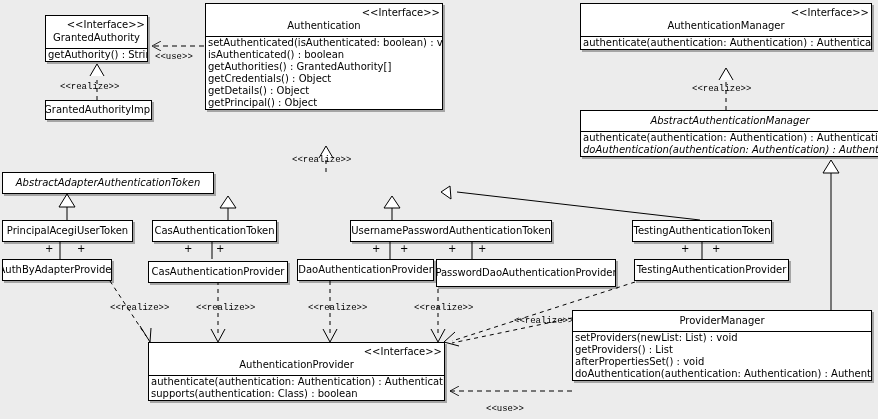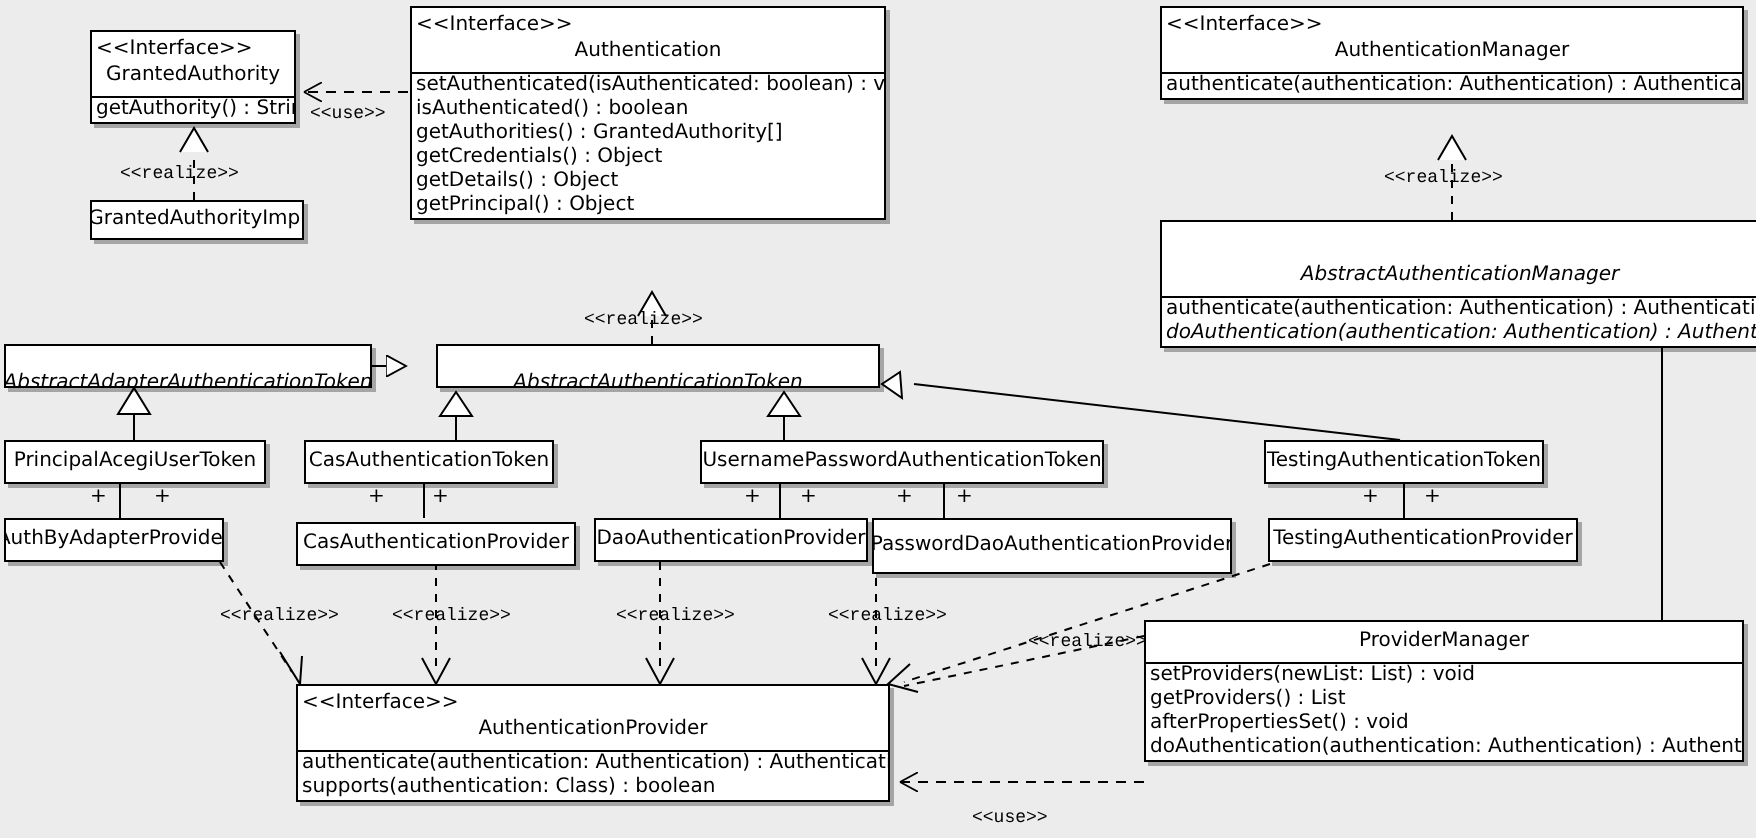--- a/index.html
+++ b/index.html
@@ -17,23 +17,23 @@
     background:#ffffff;
     border:1px solid #000000;
     box-sizing:border-box;
     box-shadow:2px 2px 0 rgba(0,0,0,0.30);
     font-size:10px;
     line-height:1.0;
     color:#000;
     overflow:hidden;
   }
   .hdr{ text-align:center; padding:2px 2px 1px 2px; }
-  .stereo{ display:block; text-align:left; font-size:10px; padding-top:2px;}
+  .stereo{ display:block; text-align:right; font-size:10px; padding-top:2px;}
   .cname{ display:block; text-align:center; font-size:10px; padding:3px 2px 4px 2px;}
-  .cname.italic{ font-style:italic;margin-top:17px; }
+  .cname.italic{ font-style:italic; }
   .compart{ border-top:1px solid #000; }
   .mrow{ font-size:10px; padding:1px 2px 1px 2px; white-space:nowrap; }
   .mrow.italic{ font-style:italic; }
   .simple{ display:flex; align-items:center; justify-content:center; }
   .simple .cname{ padding:2px; }
   .lbl{
     position:absolute;
     font-size:9px;
     color:#000;
     white-space:nowrap;
@@ -178,27 +178,24 @@
   <div class="node" style="left:580px;top:110px;width:300px;">
     <div class="hdr">
       <span class="cname italic">AbstractAuthenticationManager</span>
     </div>
     <div class="compart">
       <div class="mrow">authenticate(authentication: Authentication) : Authentication</div>
       <div class="mrow italic">doAuthentication(authentication: Authentication) : Authentication</div>
     </div>
   </div>
 
-  <div class="node simple" style="left:2px;top:172px;width:184px;height:22px;">
+  <div class="node simple" style="left:2px;top:172px;width:212px;height:22px;">
     <span class="cname italic">AbstractAdapterAuthenticationToken</span>
   </div>
 
-  <div class="node simple" style="left:218px;top:172px;width:222px;height:22px;">
-    <span class="cname italic">AbstractAuthenticationToken</span>
-  </div>
 
   <div class="node simple" style="left:2px;top:220px;width:131px;height:22px;">
     <span class="cname">PrincipalAcegiUserToken</span>
   </div>
 
   <div class="node simple" style="left:152px;top:220px;width:125px;height:22px;">
     <span class="cname">CasAuthenticationToken</span>
   </div>
 
   <div class="node simple" style="left:350px;top:220px;width:202px;height:22px;">

